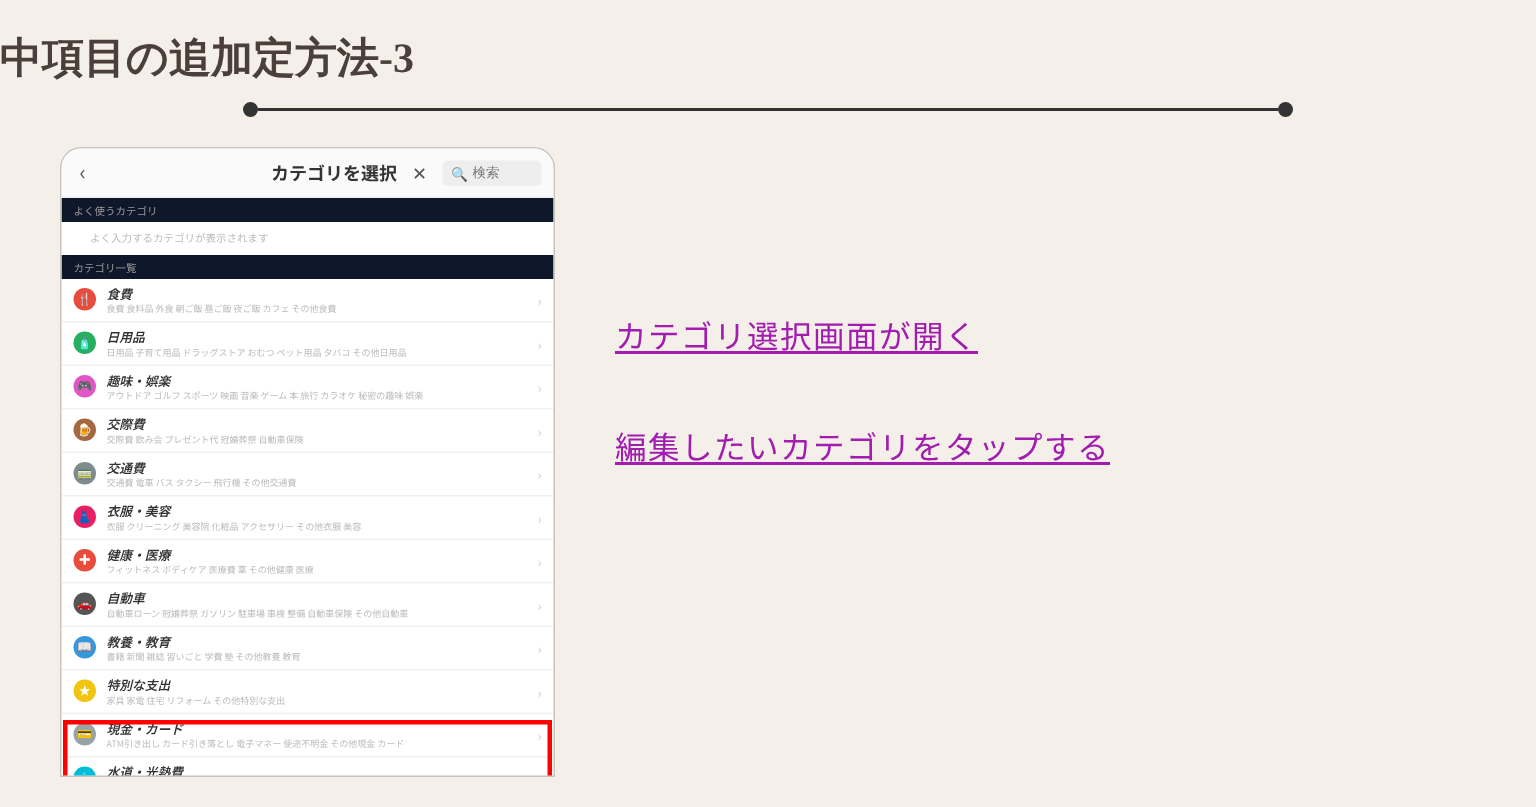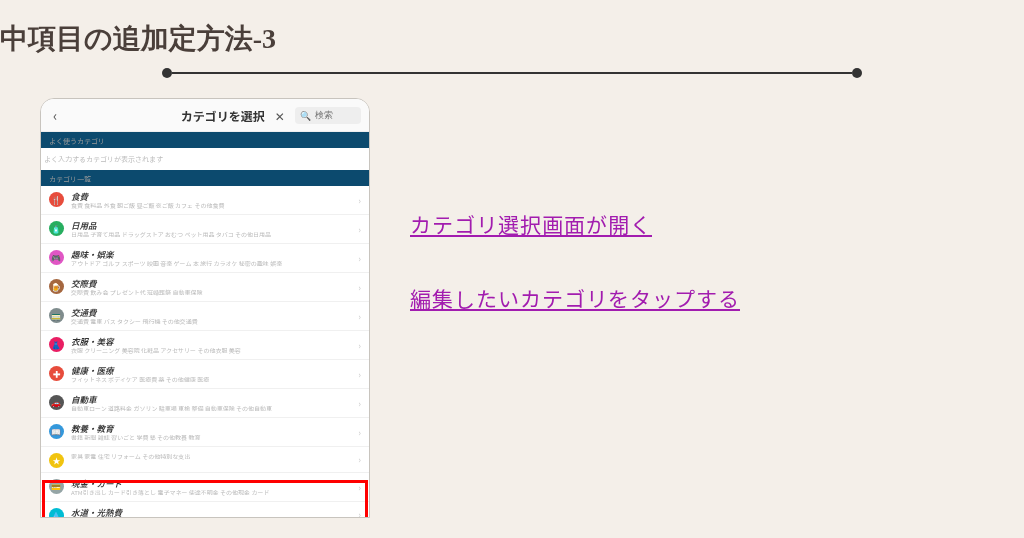--- a/index.html
+++ b/index.html
@@ -94,26 +94,26 @@
       background: transparent;
       font-size: 9px;
       width: 40px;
       outline: none;
       color: #666;
     }
     .section-label {
       font-size: 7px;
       color: #999;
       padding: 4px 8px 2px;
-      background: #0c4a6e;
+      background: #0f172a;
     }
     .freq-hint {
       font-size: 7px;
       color: #bbb;
-      padding: 6px 3px;
+      padding: 6px 19px;
     }
     .cat-list {
       overflow-y: hidden;
       position: relative;
     }
     .cat-row {
       display: flex;
       align-items: flex-start;
       padding: 5px 8px 4px;
       border-bottom: 1px solid #f0f0f0;
@@ -237,35 +237,36 @@
           <div class="cat-text">
             <div class="cat-name">健康・医療</div>
             <div class="cat-sub">フィットネス ボディケア 医療費 薬 その他健康 医療</div>
           </div>
           <div class="chevron">›</div>
         </div>
         <div class="cat-row">
           <div class="cat-icon" style="background: rgb(85, 85, 85);">🚗</div>
           <div class="cat-text">
             <div class="cat-name">自動車</div>
-            <div class="cat-sub">自動車ローン 道路料金 ガソリン 駐車場 車検 整備 自動車保険 その他自動車</div>
+            <div class="cat-sub">自動車ローン 冠婚葬祭 ガソリン 駐車場 車検 整備 自動車保険 その他自動車</div>
           </div>
           <div class="chevron">›</div>
         </div>
         <div class="cat-row">
           <div class="cat-icon" style="background: rgb(52, 152, 219);">📖</div>
           <div class="cat-text">
             <div class="cat-name">教養・教育</div>
             <div class="cat-sub">書籍 新聞 雑誌 習いごと 学費 塾 その他教養 教育</div>
           </div>
           <div class="chevron">›</div>
         </div>
         <div class="cat-row">
           <div class="cat-icon" style="background: rgb(241, 196, 15);">★</div>
           <div class="cat-text">
+            <div class="cat-name">特別な支出</div>
             <div class="cat-sub">家具 家電 住宅 リフォーム その他特別な支出</div>
           </div>
           <div class="chevron">›</div>
         </div>
         <div class="cat-row">
           <div class="cat-icon" style="background: rgb(149, 165, 166);">💳</div>
           <div class="cat-text">
             <div class="cat-name">現金・カード</div>
             <div class="cat-sub">ATM引き出し カード引き落とし 電子マネー 使途不明金 その他現金 カード</div>
           </div>

